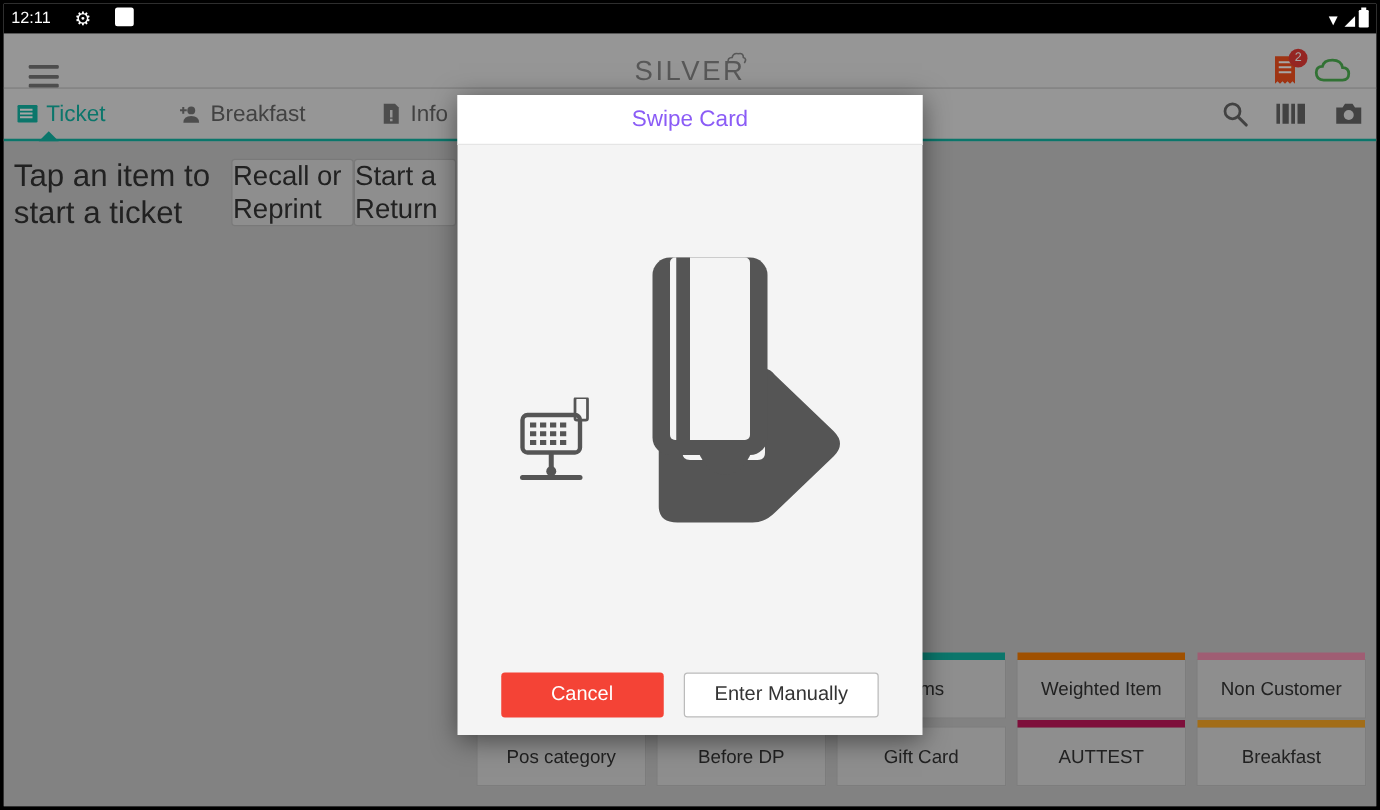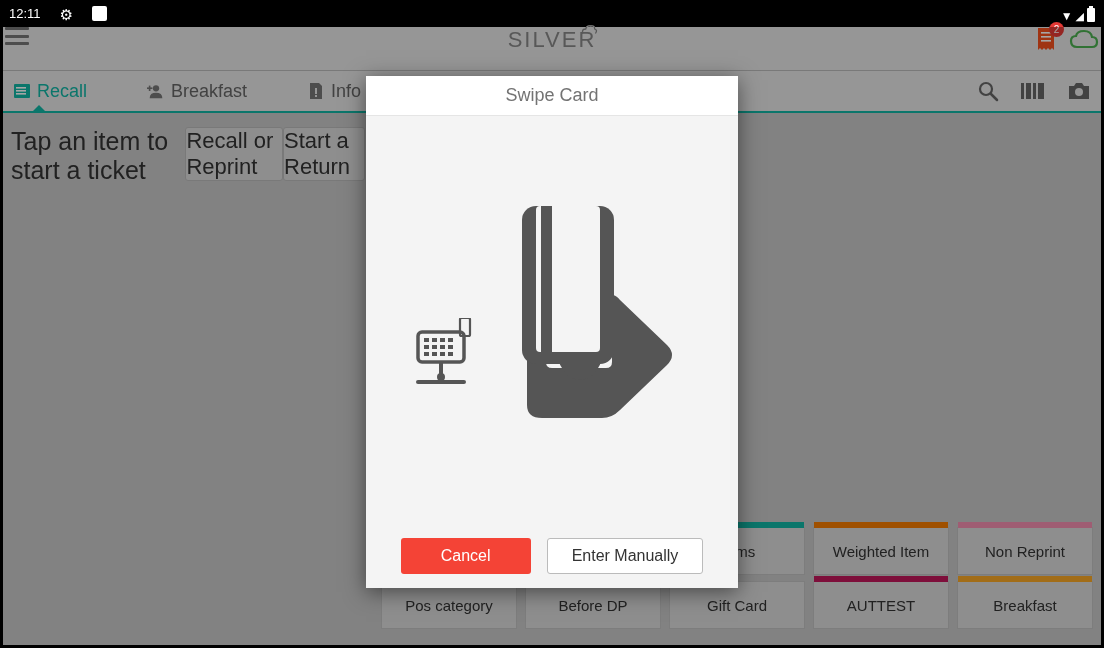--- a/index.html
+++ b/index.html
@@ -12,21 +12,21 @@
   .status-left { display: flex; align-items: flex-start; gap: 19px; }
   .status-right { display: flex; align-items: center; gap: 3px; }
   .gear-icon::before { content: "⚙"; font-size: 15px; }
   .white-square { width: 15px; height: 15px; background: #fff; border-radius: 2px; }
   .wifi-icon::before { content: "▼"; font-size: 12px; }
   .signal-icon::before { content: "◢"; font-size: 11px; }
   .battery-icon { width: 8px; height: 14px; background: #fff; border-radius: 1px; position: relative; }
   .battery-icon::before { content: ""; position: absolute; top: -2px; left: 2px; width: 4px; height: 2px; background: #fff; }
 
   
-  .app-bar { height: 44px; background: #E6E6E6; border-bottom: 1px solid #bbb; display: flex; align-items: flex-start; padding: 0 2px; position: relative; }
+  .app-bar { height: 44px; background: #E6E6E6; border-bottom: 1px solid #bbb; display: flex; align-items: flex-end; padding: 0 20px; position: relative; }
   .hamburger { width: 24px; height: 18px; display: flex; flex-direction: column; justify-content: space-between; cursor: pointer; }
   .hamburger span { height: 3px; background: #777; border-radius: 1px; }
   .logo { position: absolute; left: 50%; transform: translateX(-50%); font-family: "Trebuchet MS", sans-serif; font-size: 22px; color: #888; letter-spacing: 2px; font-weight: 500; display: flex; align-items: center; }
   .app-bar-right { margin-left: auto; display: flex; align-items: center; gap: 12px; }
   .receipt-icon { width: 22px; height: 26px; position: relative; }
   .receipt-icon svg { width: 22px; height: 26px; }
   .badge { position: absolute; top: -5px; right: -7px; width: 15px; height: 15px; background: #E53935; border-radius: 50%; color: #fff; font-size: 10px; display: flex; align-items: center; justify-content: center; }
   .cloud-icon svg { width: 30px; height: 22px; }
 
   
@@ -54,21 +54,21 @@
   .bar-pink { background: #F48FB1; }
   .bar-blue { background: #0277BD; }
   .bar-magenta { background: #C2185B; }
   .bar-yellow { background: #F9A825; }
 
   
   .overlay { position: absolute; top: 24px; left: 0; right: 0; bottom: 0; background: rgba(0,0,0,0.35); pointer-events: none; }
   
   
   .modal { position: absolute; top: 73px; left: 50%; transform: translateX(-50%); width: 372px; height: 512px; background: #F4F4F4; box-shadow: 0 4px 20px rgba(0,0,0,0.5); z-index: 50; display: flex; flex-direction: column; }
-  .modal-header { height: 40px; background: #fff; border-bottom: 1px solid #e5e5e5; display: flex; align-items: center; justify-content: center; font-size: 18px; color: #737373; }
+  .modal-header { height: 40px; background: #fff; border-bottom: 1px solid #e5e5e5; display: flex; align-items: center; justify-content: center; font-size: 18px; color: #8b5cf6; }
   .modal-body { flex: 1; position: relative; display: flex; align-items: center; justify-content: center; }
   .swipe-graphic { position: relative; width: 300px; height: 240px; }
   .card-swipe { position: absolute; right: 20px; top: 0; }
   .terminal-small { position: absolute; left: 10px; bottom: 42px; }
   .modal-footer { padding: 14px; display: flex; gap: 16px; justify-content: center; }
   .btn { height: 36px; padding: 0 24px; border-radius: 3px; font-size: 16px; cursor: pointer; display: flex; align-items: center; justify-content: center; }
   .btn-cancel { background: #F44336; color: #fff; border: none; width: 130px; }
   .btn-manual { background: #fff; color: #333; border: 1px solid #bbb; }
 
   svg { display: block; }
@@ -124,21 +124,21 @@
   <div class="tabs-bar">
     <div class="tab active">
       <span class="tab-icon">
         <svg width="18" height="18" viewBox="0 0 18 18">
             <rect x="1" y="2" width="16" height="14" rx="1" fill="#12B5A5"></rect>
             <rect x="3" y="5" width="10" height="1.6" fill="#fff"></rect>
             <rect x="3" y="8" width="10" height="1.6" fill="#fff"></rect>
             <rect x="3" y="11" width="10" height="1.6" fill="#fff"></rect>
           </svg>
       </span>
-      <span>Recall</span>
+      <span>Ticket</span>
     </div>
     <div class="tab-underline"></div>
     <div class="tab">
       <span class="tab-icon">
         <svg width="20" height="16" viewBox="0 0 20 16">
             <circle cx="10" cy="5" r="3.5" fill="#777"></circle>
             <path d="M3 16 Q3 10 10 10 Q17 10 17 16 Z" fill="#777"></path>
             <rect x="0" y="4" width="6" height="1.8" fill="#777"></rect>
             <rect x="2" y="2" width="1.8" height="6" fill="#777"></rect>
           </svg>
@@ -194,21 +194,21 @@
           <div class="cat-cell">
               <div class="cat-bar bar-teal"></div>
               <span>Items</span>
             </div>
           <div class="cat-cell">
               <div class="cat-bar bar-orange"></div>
               <span>Weighted Item</span>
             </div>
           <div class="cat-cell">
               <div class="cat-bar bar-pink"></div>
-              <span>Non Reprint</span>
+              <span>Non Customer</span>
             </div>
         </div>
         <div class="cat-row">
           <div class="cat-cell">
               <span>Pos category</span>
             </div>
           <div class="cat-cell">
               <div class="cat-bar bar-blue"></div>
               <span>Before DP</span>
             </div>

